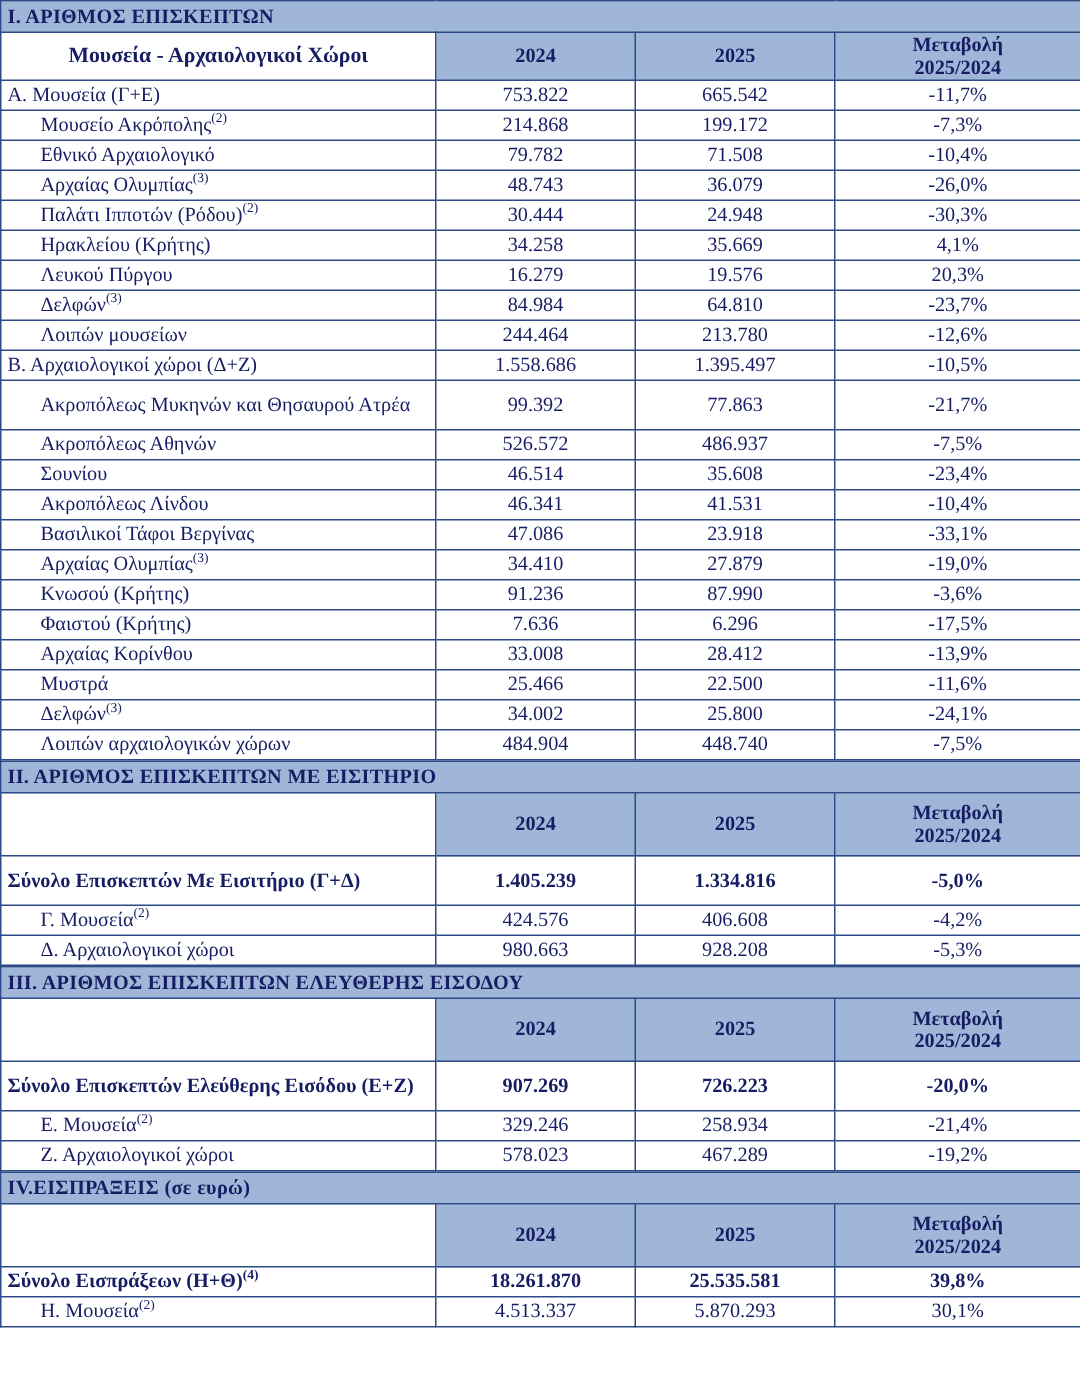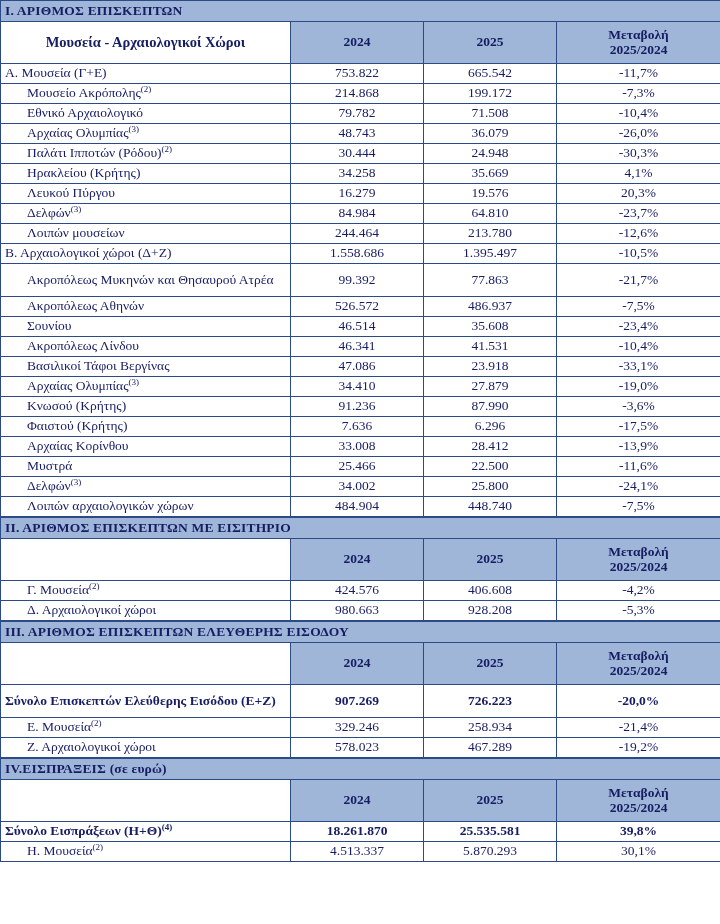--- a/index.html
+++ b/index.html
@@ -46,21 +46,21 @@
     letter-spacing: 0.2px;
     padding: 2px 6px;
     height: 21px;
     color: #13205e;
   }
   .hdr td {
     background: #9fb6d8;
     font-weight: bold;
     text-align: center;
     font-size: 14.5px;
-    height: 42px;
+    height: 32px;
     line-height: 1.12;
   }
   .hdr td.lbl {
     background: #ffffff;
     font-size: 14.5px;
   }
   .hdr2 td {
     background: #9fb6d8;
     font-weight: bold;
     text-align: center;
@@ -267,20 +267,26 @@
           </tr>
           <tr class="hdr2">
             <td class="blank"><span></span></td>
             <td><span>2024</span></td>
             <td><span>2025</span></td>
             <td>
               <div>Μεταβολή</div>
               <div>2025/2024</div>
             </td>
           </tr>
+          <tr class="rowtot rowitem2">
+            <td class="name"><span>Σύνολο Επισκεπτών Με Εισιτήριο (Γ+Δ)</span></td>
+            <td class="num"><span>1.405.239</span></td>
+            <td class="num"><span>1.334.816</span></td>
+            <td class="pct"><span>-5,0%</span></td>
+          </tr>
           <tr class="rowitem">
             <td class="name indentsub"><span>Γ. Μουσεία</span><sup>(2)</sup></td>
             <td class="num"><span>424.576</span></td>
             <td class="num"><span>406.608</span></td>
             <td class="pct"><span>-4,2%</span></td>
           </tr>
           <tr class="rowitem">
             <td class="name indentsub"><span>Δ. Αρχαιολογικοί χώροι</span></td>
             <td class="num"><span>980.663</span></td>
             <td class="num"><span>928.208</span></td>

